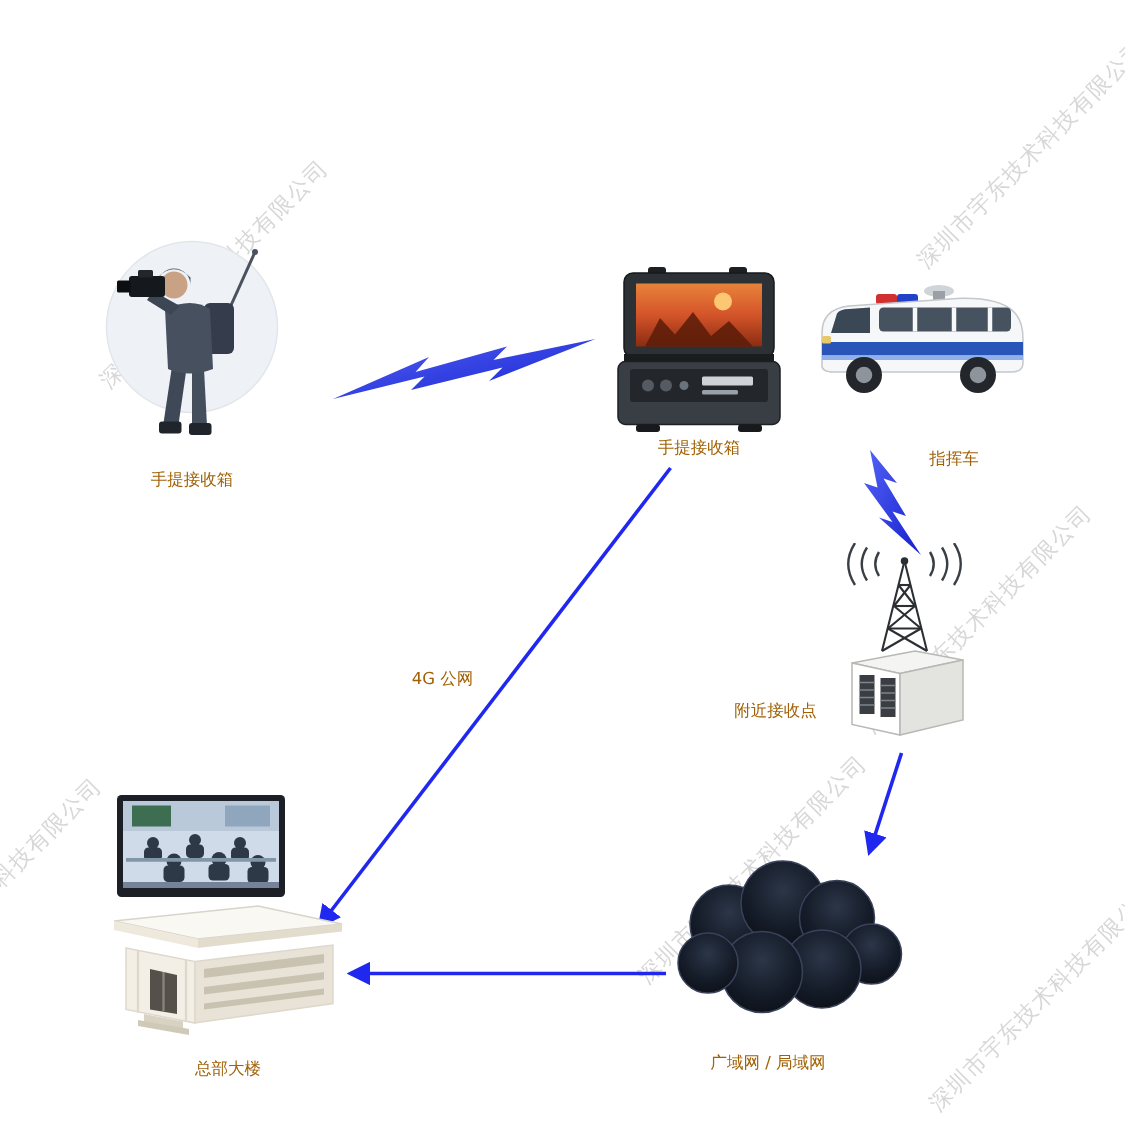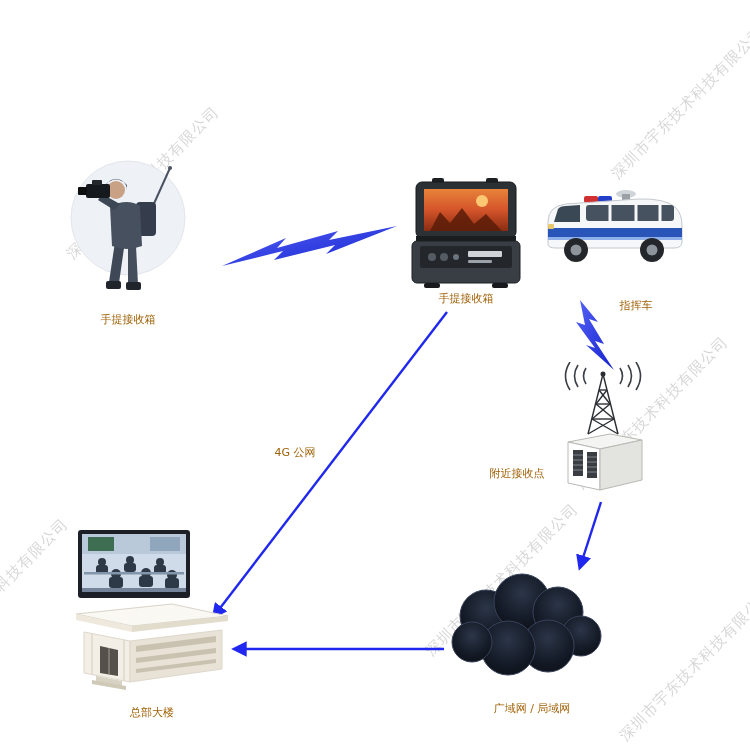--- a/index.html
+++ b/index.html
@@ -220,17 +220,17 @@
       <circle cx="70" cy="80" r="27"></circle>
       <circle cx="34" cy="74" r="20"></circle>
     </g>
   </svg>
 
   <div class="node-label" style="left:128px;top:312px">手提接收箱</div>
   <div class="node-label" style="left:466px;top:291px">手提接收箱</div>
   <div class="node-label" style="left:636px;top:298px">指挥车</div>
   <div class="node-label" style="left:517px;top:466px">附近接收点</div>
   <div class="node-label" style="left:152px;top:705px">总部大楼</div>
-  <div class="node-label" style="left:532px;top:701px">广域网 / 局域网</div>
+  <div class="node-label" style="left:512px;top:701px">广域网 / 局域网</div>
 
   <div class="edge-label" style="left:295px;top:445px">4G 公网</div>
 
 </div>
 
 </body></html>

